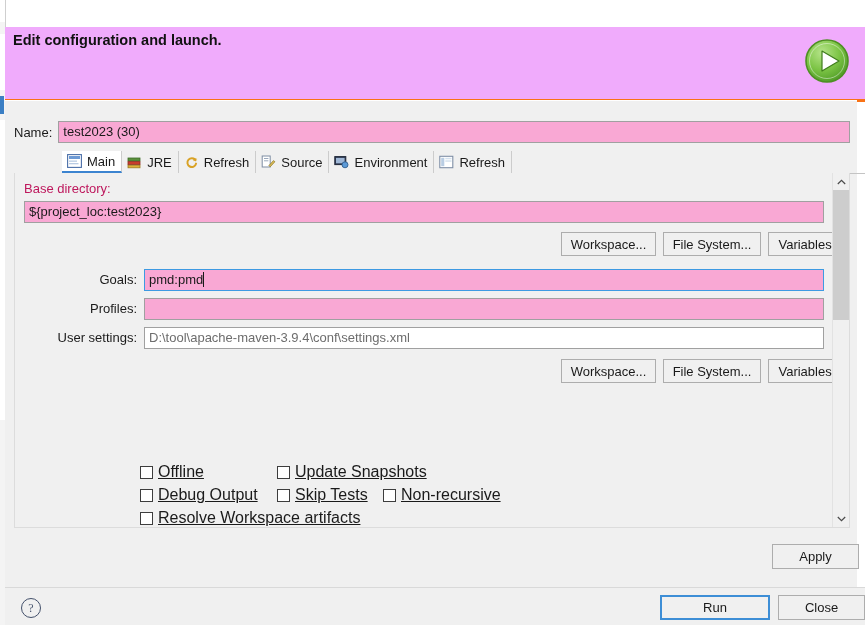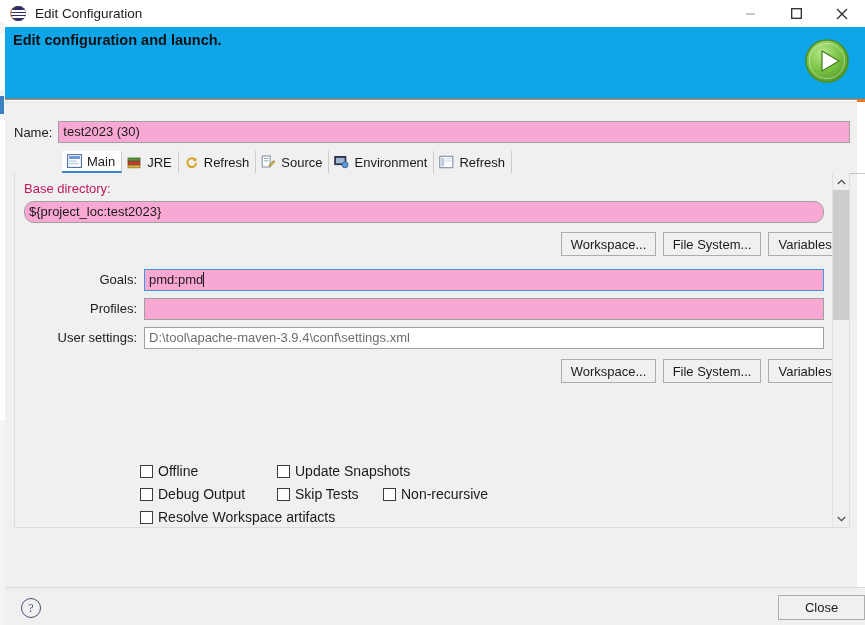--- a/index.html
+++ b/index.html
@@ -89,21 +89,21 @@
     display: flex; align-items: center; justify-content: center;
     color: #2b2b2b;
   }
   .win-btn svg { display: block; }
 
   
   .header {
     position: absolute;
     left: 5px; top: 27px;
     width: 860px; height: 72px;
-    background: #0ea5e9;
+    background: #f0abfc;
     border-bottom: 3px solid #f97316;
   }
   .header-title {
     position: absolute;
     left: 8px; top: 5px;
     font-size: 14.5px;
     font-weight: bold;
     color: #111111;
   }
   .run-badge {
@@ -232,22 +232,23 @@
     height: 24px;
     display: flex; align-items: center; justify-content: center;
     white-space: nowrap;
   }
   .btn.default { border: 1px solid #3d8ed6; box-shadow: 0 0 0 1px #3d8ed6 inset; }
 
   
   .cb-item {
     position: absolute;
     display: flex; align-items: center;
-    font-size: 14px; color: #1a1a1a;
+    font-size: 16px; color: #1a1a1a;
     white-space: nowrap;
+    text-decoration: underline;
   }
   .cb-box {
     width: 13px; height: 13px;
     border: 1px solid #3d3d3d;
     background: #ffffff;
     margin-right: 5px;
     box-sizing: border-box;
     flex: 0 0 auto;
   }
 
@@ -287,45 +288,20 @@
 
 <div id="root">
 
   <div class="bg-sliver">
     <div class="seg" style="top:0px;height:22px;"></div>
     <div class="seg" style="top:34px;height:56px;"></div>
     <div class="accent" style="top:96px;height:18px;"></div>
     <div class="seg" style="top:120px;height:300px;"></div>
   </div>
 
-  <div class="titlebar">
-    <div class="app-icon">
-      <div class="crescent"></div>
-      <div class="disc"></div>
-    </div>
-    <div class="title-text">Edit Configuration</div>
-    <div class="win-controls">
-      <div class="win-btn">
-        <svg width="11" height="11" viewBox="0 0 11 11">
-            <line x1="1" y1="6" x2="10" y2="6" stroke="#9b9b9b" stroke-width="1.1"></line>
-          </svg>
-      </div>
-      <div class="win-btn">
-        <svg width="11" height="11" viewBox="0 0 11 11">
-            <rect x="0.7" y="0.7" width="9.6" height="9.6" fill="none" stroke="#2b2b2b" stroke-width="1.3"></rect>
-          </svg>
-      </div>
-      <div class="win-btn">
-        <svg width="12" height="12" viewBox="0 0 12 12">
-            <line x1="1" y1="1" x2="11" y2="11" stroke="#2b2b2b" stroke-width="1.2"></line>
-            <line x1="11" y1="1" x2="1" y2="11" stroke="#2b2b2b" stroke-width="1.2"></line>
-          </svg>
-      </div>
-    </div>
-  </div>
 
   <div class="header">
     <div class="header-title">Edit configuration and launch.</div>
     <div class="run-badge">
       <svg width="52" height="52" viewBox="0 0 52 52">
         <defs>
           <radialGradient id="gball" cx="38%" cy="30%" r="75%">
             <stop offset="0%" stop-color="#b6e48a"></stop>
             <stop offset="55%" stop-color="#7cc445"></stop>
             <stop offset="100%" stop-color="#4e9a26"></stop>
@@ -415,21 +391,21 @@
         <span>Refresh</span>
       </div>
 
       <div class="tab-filler"></div>
     </div>
 
     <div class="form-area">
       <div class="fa-inner">
 
         <div class="lbl" style="position:absolute;left:9px;top:8px;">Base directory:</div>
-        <div class="text-input" style="position:absolute;left:9px;top:28px;width:800px;border-radius:10px;">${project_loc:test2023}</div>
+        <div class="text-input" style="position:absolute;left:9px;top:28px;width:800px;">${project_loc:test2023}</div>
 
         <div class="btn" style="position:absolute;left:546px;top:59px;width:95px;">Workspace...</div>
         <div class="btn" style="position:absolute;left:648px;top:59px;width:98px;">File System...</div>
         <div class="btn" style="position:absolute;left:753px;top:59px;width:85px;">Variables...</div>
 
         <div class="row-label-right" style="left:0px;top:99px;width:122px;">Goals:</div>
         <div class="text-input focused" style="position:absolute;left:129px;top:96px;width:680px;"><span>pmd:pmd</span><span class="caret"></span></div>
 
         <div class="row-label-right" style="left:0px;top:128px;width:122px;">Profiles:</div>
         <div class="text-input" style="position:absolute;left:129px;top:125px;width:680px;"></div>
@@ -479,22 +455,24 @@
         <div class="scroll-thumb"></div>
         <div class="scroll-arrow down">
           <svg width="9" height="6" viewBox="0 0 9 6">
               <path d="M0.8 1 L4.5 4.7 L8.2 1" fill="none" stroke="#4a4a4a" stroke-width="1.2"></path>
             </svg>
         </div>
       </div>
     </div>
 
     <div class="applybar">
+      <div class="btn" style="position:absolute;left:758px;top:9px;width:87px;height:25px;">Apply</div>
     </div>
 
   </div>
 
   <div class="footer">
     <div class="help-icon">?</div>
+    <div class="btn default" style="position:absolute;left:655px;top:7px;width:110px;height:25px;">Run</div>
     <div class="btn" style="position:absolute;left:773px;top:7px;width:87px;height:25px;">Close</div>
   </div>
 
 </div>
 
 </body></html>

